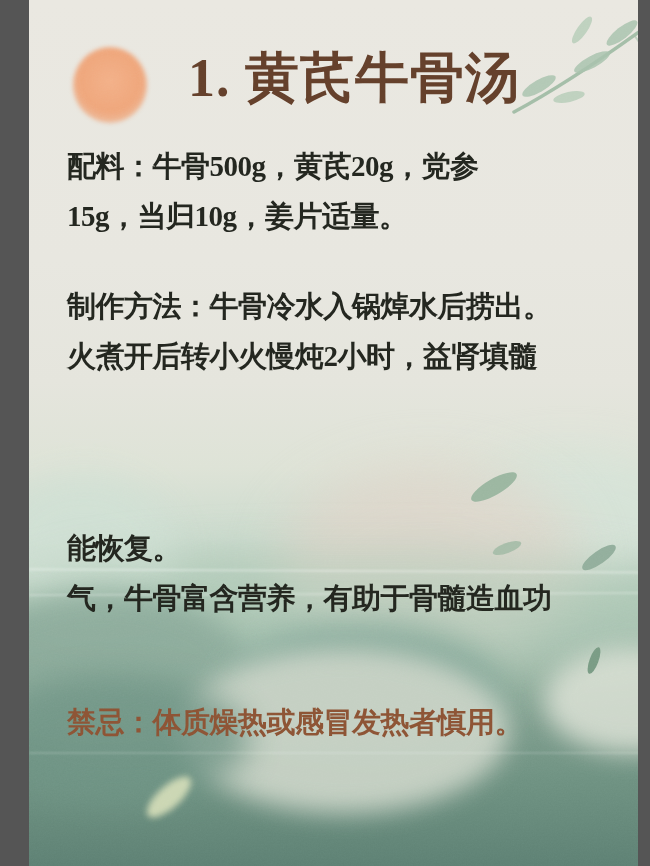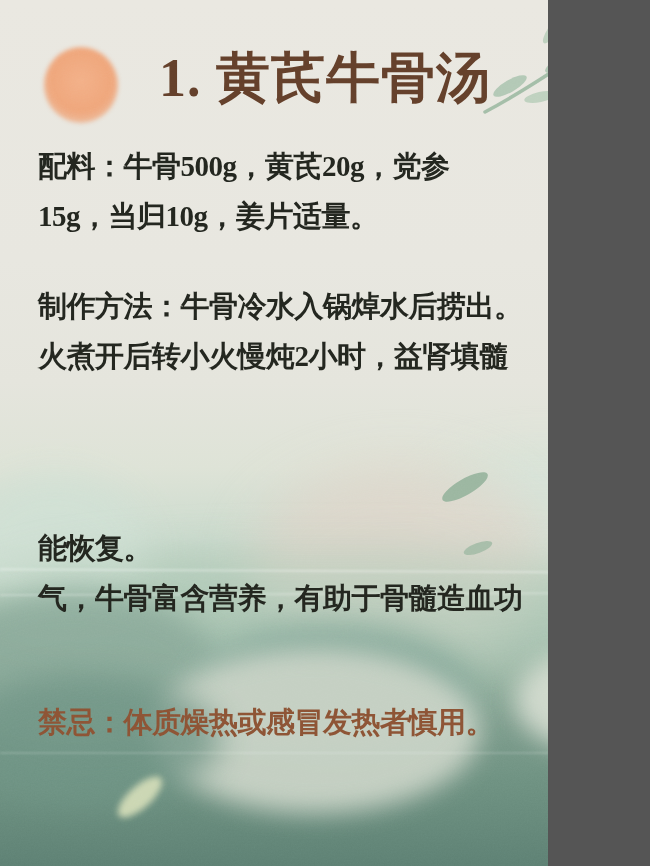--- a/index.html
+++ b/index.html
@@ -1,32 +1,33 @@
 <!DOCTYPE html>
 <html><head>
 <meta charset="utf-8">
 <style>
   html,body{margin:0;padding:0;background:#555;}
   .card{
     position:relative;
-    width:548px;height:866px;
+    width:609px;height:866px;
     overflow:hidden;
     font-family:"Liberation Serif","DejaVu Serif",serif;
     background:linear-gradient(to bottom,
       #eae8e1 0%,
       #e8e7e0 30%,
       #e5e5dd 44%,
       #dee3d7 54%,
       #ccdbce 62%,
       #abc5b3 69%,
       #93b0a0 74%,
       #8aa897 78%,
       #7f9e8e 83%,
       #6f9282 90%,
       #5e8174 100%);
+    margin-left:29px;
   }
   .blob{position:absolute;border-radius:50%;}
   .sun{
     left:44px;top:47px;width:74px;height:76px;
     background:radial-gradient(circle at 50% 45%, #f3b189 0%, #efa67b 55%, rgba(238,166,122,0.6) 80%, rgba(238,166,122,0) 100%);
     filter:blur(2px);
   }
   .wash-right{left:415px;top:450px;width:250px;height:125px;background:#d7e4d9;filter:blur(20px);opacity:.85;}
   .wash-left{left:-40px;top:475px;width:190px;height:150px;background:#d1e1d5;filter:blur(18px);opacity:.9;}
   .tan-blob{left:250px;top:465px;width:300px;height:195px;background:#e0d6cb;filter:blur(26px);opacity:.8;}

